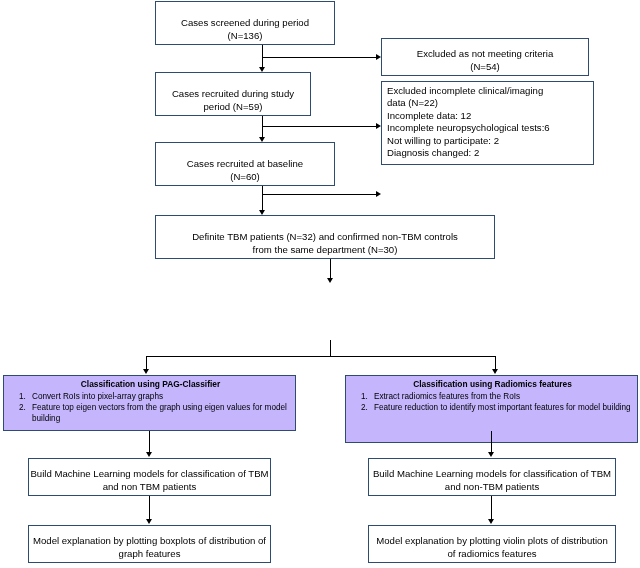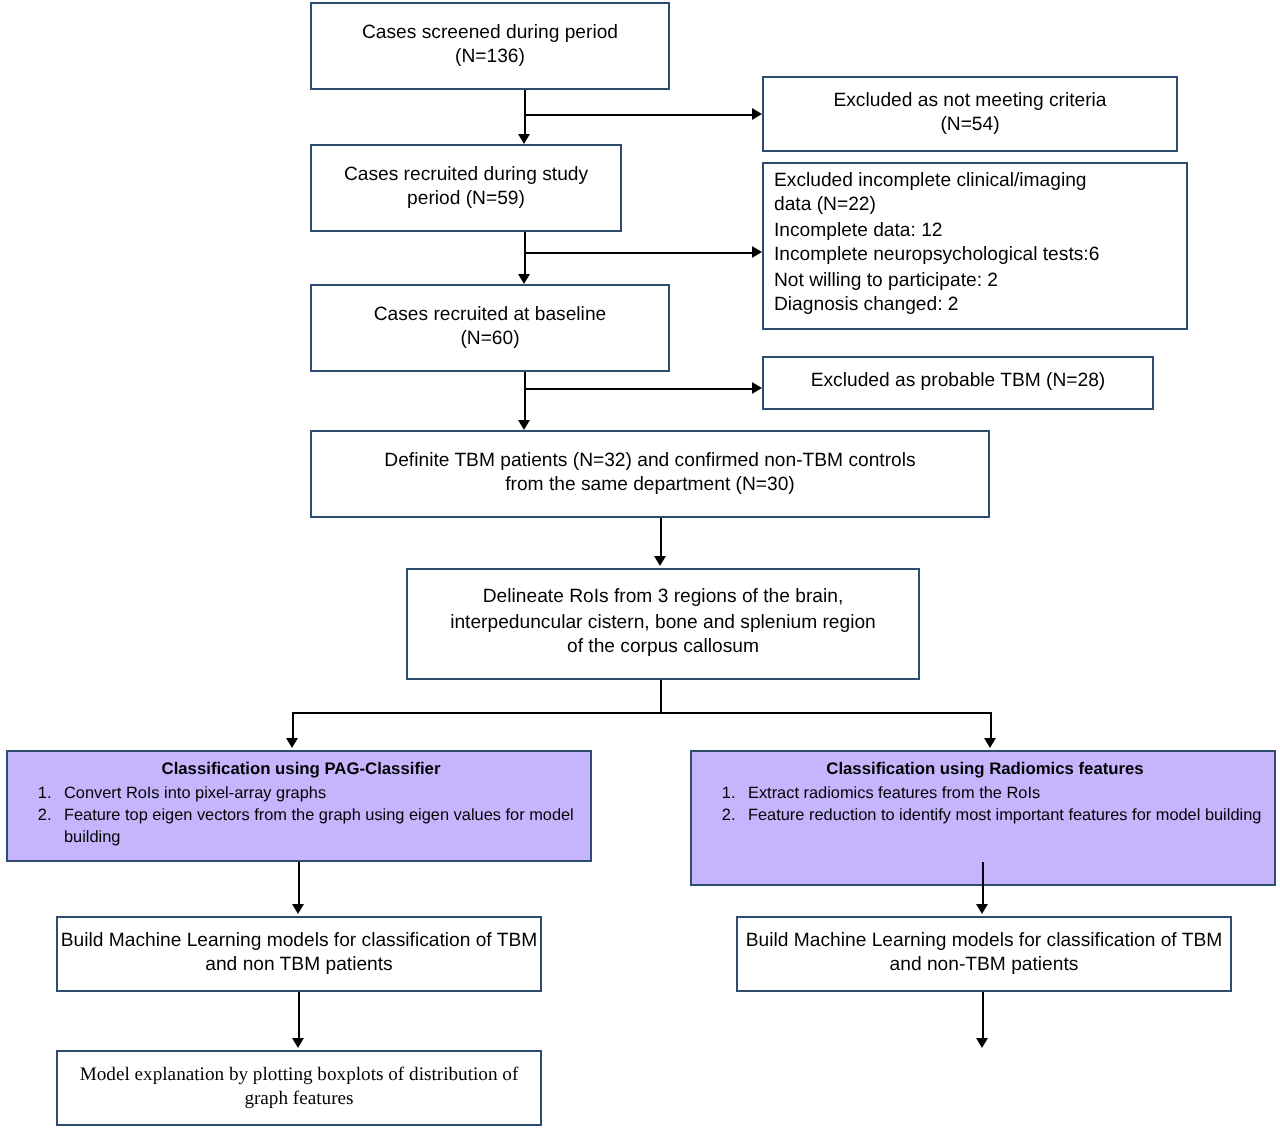--- a/index.html
+++ b/index.html
@@ -19,21 +19,21 @@
     overflow: hidden;
   }
   .box {
     position: absolute;
     box-sizing: border-box;
     border: 1.3px solid #2e4b70;
     background: #ffffff;
     display: flex;
     flex-direction: column;
     align-items: center;
-    justify-content: center;
+    justify-content: flex-end;
     text-align: center;
     color: #000000;
     font-size: 9.6px;
     line-height: 12.4px;
     padding: 2px 4px;
   }
   .box .ln {
     display: block;
     white-space: nowrap;
   }
@@ -119,75 +119,71 @@
   <div class="box" style="left:155px; top:142px; width:180px; height:44px;">
     <span class="ln">Cases recruited at baseline</span>
     <span class="ln">(N=60)</span>
   </div>
 
   <div class="box" style="left:155px; top:215px; width:340px; height:44px;">
     <span class="ln">Definite TBM patients (N=32) and confirmed non-TBM controls</span>
     <span class="ln">from the same department (N=30)</span>
   </div>
 
-  <div class="box" style="left:203px; top:284px; width:257px; height:56px;">
-    <span class="ln">Delineate RoIs from 3 regions of the brain,</span>
-    <span class="ln">interpeduncular cistern, bone and splenium region</span>
-    <span class="ln">of the corpus callosum</span>
-  </div>
 
   <div class="box" style="left:381px; top:38px; width:208px; height:38px;">
     <span class="ln">Excluded as not meeting criteria</span>
     <span class="ln">(N=54)</span>
   </div>
 
   <div class="box left-al" style="left:381px; top:81px; width:213px; height:84px;">
     <span class="ln">Excluded incomplete clinical/imaging</span>
     <span class="ln">data (N=22)</span>
     <span class="ln">Incomplete data: 12</span>
     <span class="ln">Incomplete neuropsychological tests:6</span>
     <span class="ln">Not willing to participate: 2</span>
     <span class="ln">Diagnosis changed: 2</span>
   </div>
 
-  <div class="box" style="left:381px; top:178px; width:196px; height:27px;">
-    <span class="ln">Excluded as probable TBM (N=28)</span>
-  </div>
 
   <div class="panel" style="left:3px; top:375px; width:293px; height:56px;">
     <span class="phead">Classification using PAG-Classifier</span>
     <ol>
       <li>Convert RoIs into pixel-array graphs</li>
       <li>Feature top eigen vectors from the graph using eigen values for model building</li>
     </ol>
   </div>
 
   <div class="box" style="left:28px; top:458px; width:243px; height:38px;">
     <span class="ln">Build Machine Learning models for classification of TBM</span>
     <span class="ln">and non TBM patients</span>
   </div>
 
-  <div class="box" style="left:28px; top:525px; width:243px; height:38px;font-family:Liberation Serif, serif;">
+  <div class="box" style="left:28px; top:525px; width:243px; height:38px;">
     <span class="ln">Model explanation by plotting boxplots of distribution of</span>
     <span class="ln">graph features</span>
   </div>
 
   <div class="panel" style="left:345px; top:375px; width:293px; height:68px;">
     <span class="phead">Classification using Radiomics features</span>
     <ol>
       <li>Extract radiomics features from the RoIs</li>
       <li>Feature reduction to identify most important features for model building</li>
     </ol>
   </div>
 
   <div class="box" style="left:368px; top:458px; width:248px; height:38px;">
     <span class="ln">Build Machine Learning models for classification of TBM</span>
     <span class="ln">and non-TBM patients</span>
   </div>
 
+  <div class="box" style="left:368px; top:525px; width:248px; height:38px;">
+    <span class="ln">Model explanation by plotting violin plots of distribution</span>
+    <span class="ln">of radiomics features</span>
+  </div>
 
   <div class="vline" style="left:262px; top:45px; height:23px;"></div>
   <div class="arrow-down" style="left:259px; top:67px;"></div>
 
   <div class="hline" style="left:262px; top:57px; width:115px;"></div>
   <div class="arrow-right" style="left:376px; top:54px;"></div>
 
   <div class="vline" style="left:262px; top:116px; height:22px;"></div>
   <div class="arrow-down" style="left:259px; top:137px;"></div>
 

